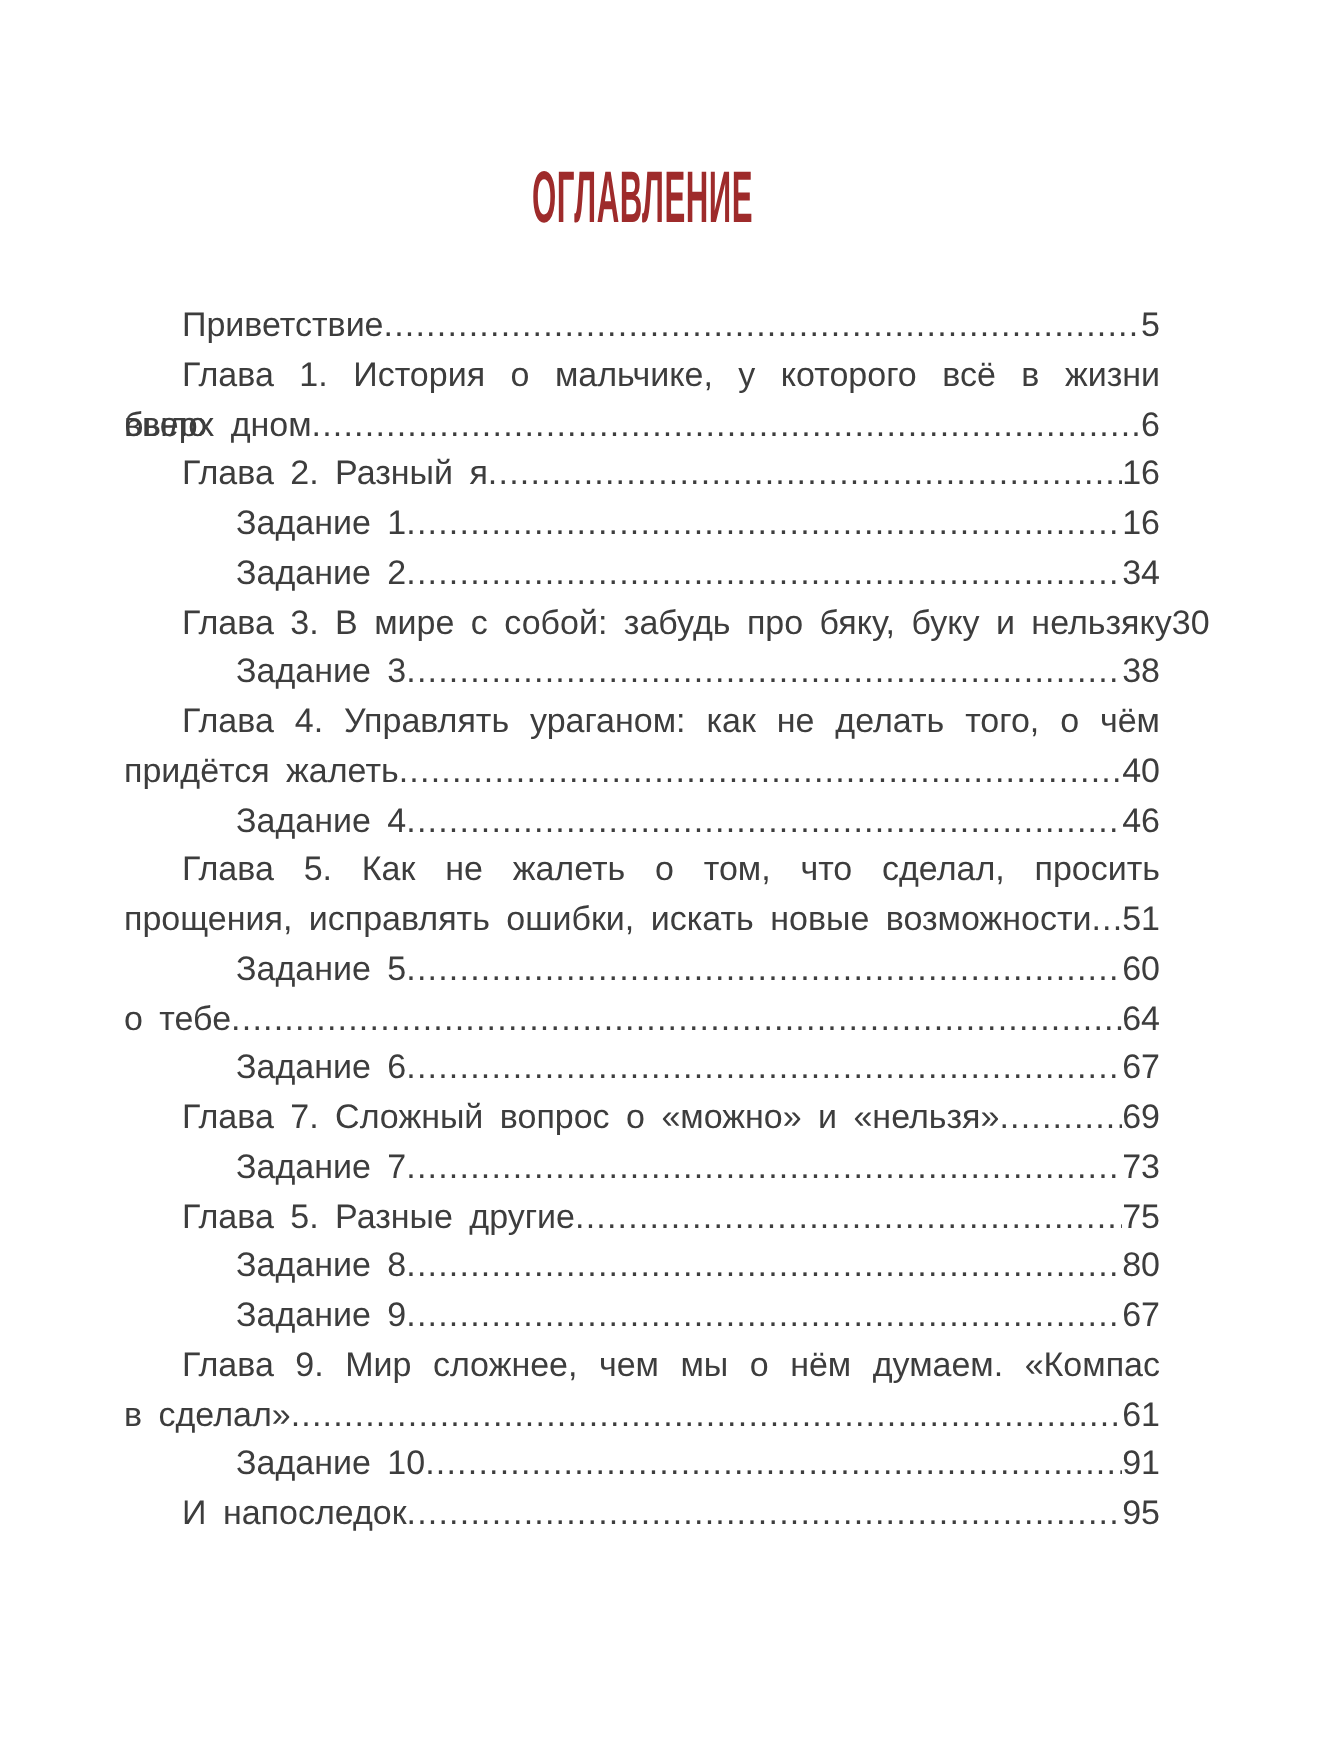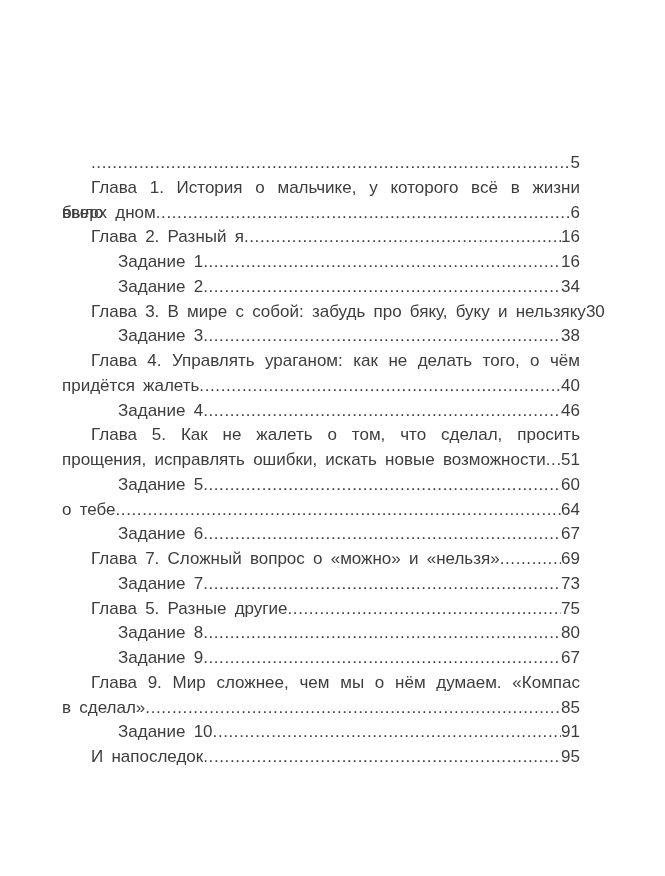--- a/index.html
+++ b/index.html
@@ -72,22 +72,26 @@
   }
   .indent-chapter { padding-left: 29px; }
   .indent-task    { padding-left: 56px; }
   .indent-wrap    { padding-left: 0; }
   .toc-line.fill.indent-chapter { text-indent: 29px; padding-left: 0; }
 </style>
 </head>
 <body>
 
 <div class="page">
+  <div class="toc-title">
+    <span class="title-text" style="color: rgb(158, 43, 43);">ОГЛАВЛЕНИЕ</span>
+  </div>
   <div class="toc-list" style="color: rgb(61, 61, 61);">
       <div class="toc-line row indent-chapter">
+        <span class="label">Приветствие</span>
         <span class="dots">............................................................................................................................................................................................................................</span>
         <span class="pg">5</span>
       </div>
       <div class="toc-line fill indent-chapter"><span class="label">Глава 1. История о мальчике, у которого всё в жизни было</span></div>
       <div class="toc-line row indent-wrap">
         <span class="label">вверх дном</span>
         <span class="dots">............................................................................................................................................................................................................................</span>
         <span class="pg">6</span>
       </div>
       <div class="toc-line row indent-chapter">
@@ -169,21 +173,21 @@
       </div>
       <div class="toc-line row indent-task">
         <span class="label">Задание 9</span>
         <span class="dots">............................................................................................................................................................................................................................</span>
         <span class="pg">67</span>
       </div>
       <div class="toc-line fill indent-chapter"><span class="label">Глава 9. Мир сложнее, чем мы о нём думаем. «Компас</span></div>
       <div class="toc-line row indent-wrap">
         <span class="label">в сделал»</span>
         <span class="dots">............................................................................................................................................................................................................................</span>
-        <span class="pg">85</span>
+        <span class="pg">61</span>
       </div>
       <div class="toc-line row indent-task">
         <span class="label">Задание 10</span>
         <span class="dots">............................................................................................................................................................................................................................</span>
         <span class="pg">91</span>
       </div>
       <div class="toc-line row indent-chapter">
         <span class="label">И напоследок</span>
         <span class="dots">............................................................................................................................................................................................................................</span>
         <span class="pg">95</span>

